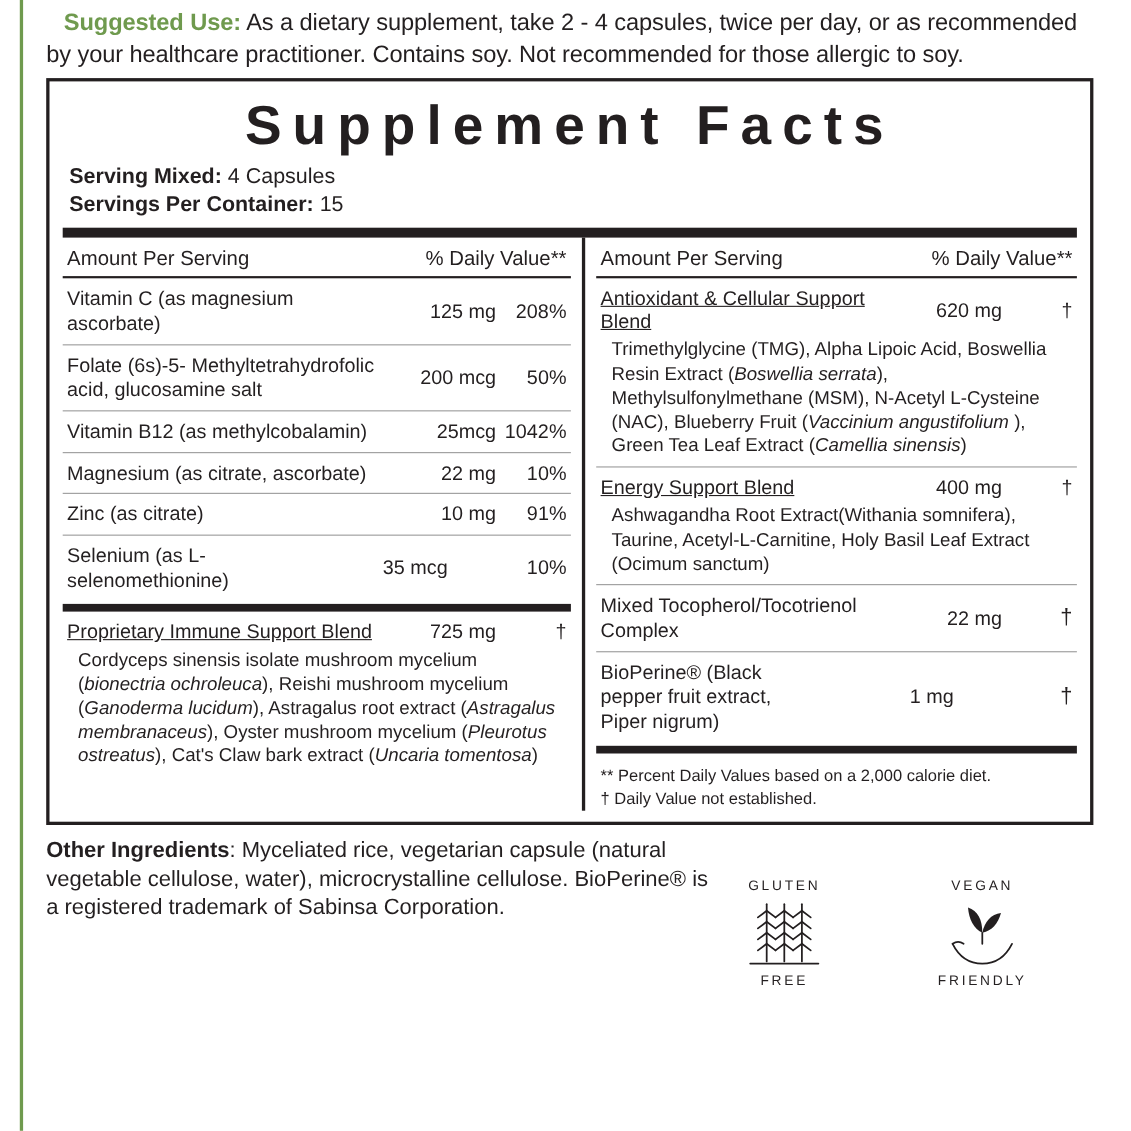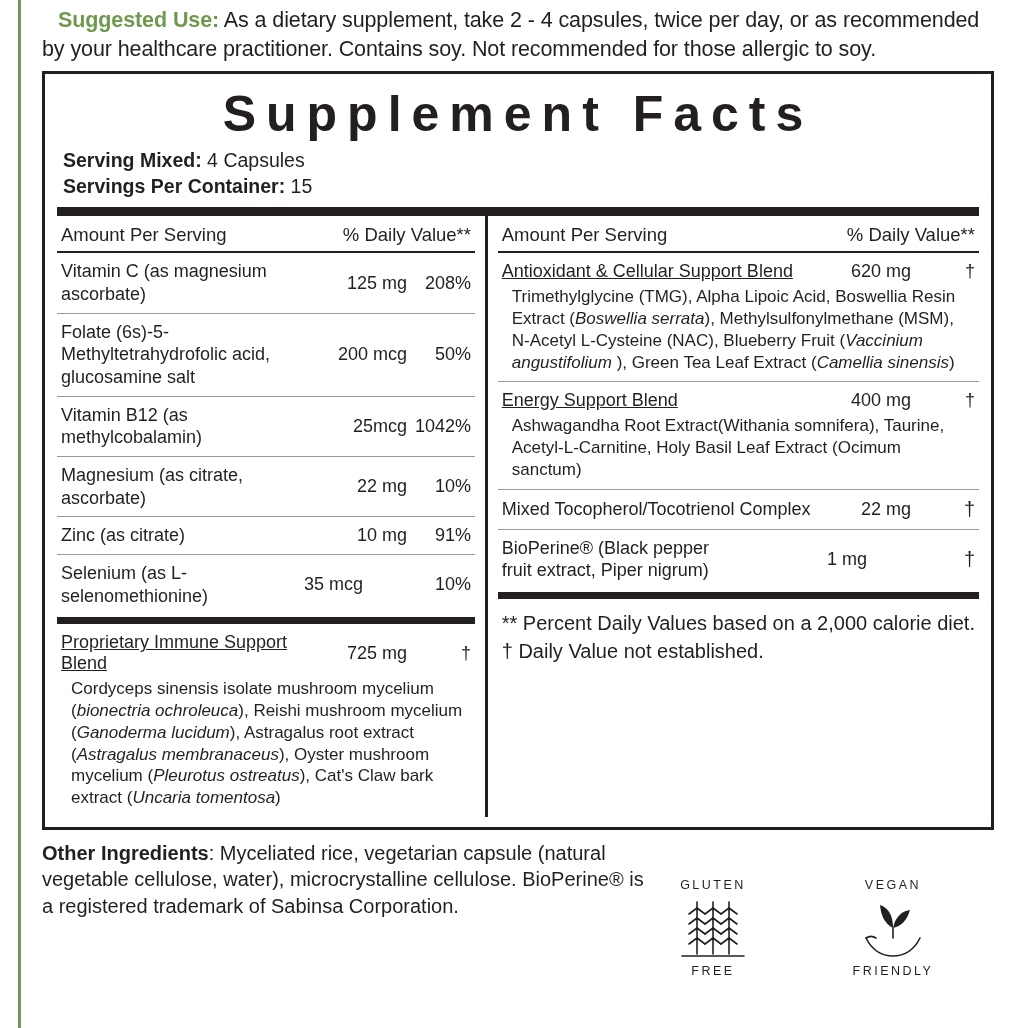--- a/index.html
+++ b/index.html
@@ -155,21 +155,21 @@
   .blend-body.last { border-bottom: none; }
   .blend-body i { font-style: italic; }
 
   .heavy-sep {
     height: 7px;
     background: #231f20;
     margin: 3px 0 0 0;
   }
 
   .footnotes {
-    font-size: 20px;
+    font-size: 15px;
     line-height: 1.4;
     padding: 10px 4px 0 4px;
   }
   .footnotes div { white-space: nowrap; }
 
   
   .col-right-inner {
     display: flex;
     flex-direction: column;
     height: 100%;

